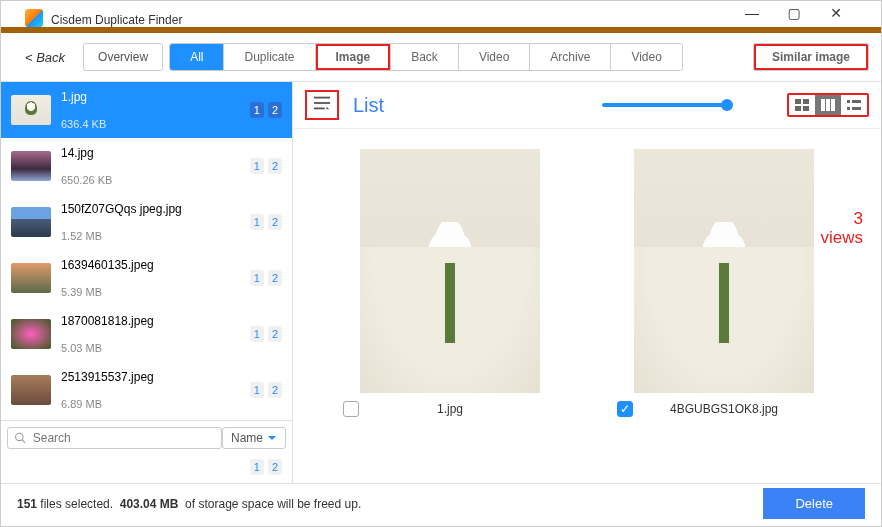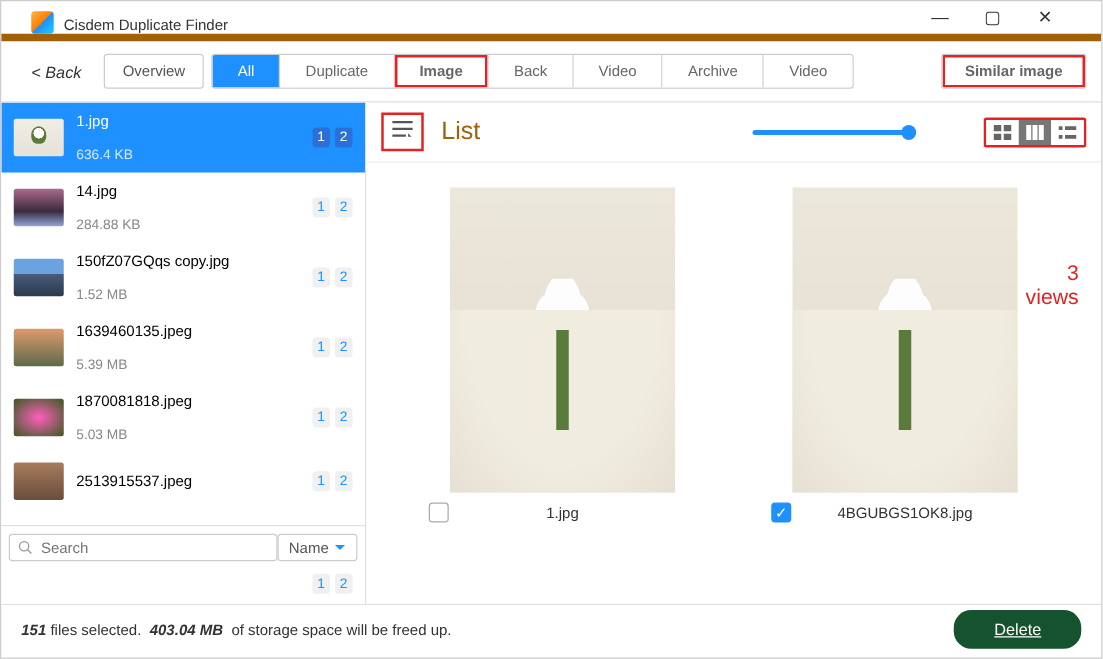--- a/index.html
+++ b/index.html
@@ -52,21 +52,21 @@
 .search-box input { border: none; outline: none; font-size: 12px; margin-left: 6px; width: 100%; }
 .sort-drop { display: flex; align-items: center; gap: 4px; border: 1px solid #ccc; border-radius: 3px; padding: 3px 8px; font-size: 12px; color: #555; cursor: pointer; }
 .sort-drop svg { width: 10px; height: 10px; fill: #1e90ff; }
 .badge-summary { display: flex; gap: 4px; align-items: center; justify-content: flex-end; padding: 4px 10px 8px; font-size: 11px; }
 
 
 .preview { flex: 1; display: flex; flex-direction: column; }
 .preview-toolbar { display: flex; align-items: center; padding: 8px 12px; gap: 10px; border-bottom: 1px solid #eee; }
 .list-icon-box { border: 2px solid #e62121; padding: 2px 4px; }
 .list-icon-box svg { width: 22px; height: 18px; stroke: #555; }
-.list-label { color: #a16207; font-size: 20px; font-weight: 500; margin-left: 4px; }
+.list-label { color: #3b82f6; font-size: 20px; font-weight: 500; margin-left: 4px; }
 .zoom-slider { flex: 1; display: flex; justify-content: flex-end; }
 .slider-track { width: 125px; height: 4px; background: #1e90ff; border-radius: 2px; position: relative; margin-right: 50px; }
 .slider-thumb { position: absolute; right: -6px; top: -4px; width: 12px; height: 12px; border-radius: 50%; background: #1e90ff; }
 .view-switcher { display: flex; border: 2px solid #e62121; border-radius: 2px; }
 .view-btn { padding: 3px 5px; cursor: pointer; background: #fff; }
 .view-btn.selected { background: #777; }
 .view-btn svg { width: 16px; height: 14px; display: block; }
 .views-annotation { position: absolute; right: 18px; top: 128px; color: #e62121; font-size: 17px; text-align: right; line-height: 1.1; }
 
 .preview-body { flex: 1; display: flex; gap: 40px; padding: 20px 40px; overflow: hidden; position: relative; }
@@ -76,22 +76,22 @@
 .preview-img::after { content: ''; position: absolute; left: 50%; top: 50%; width: 10px; height: 80px; transform: translate(-50%,-10%); background: #5a7a3c; }
 .dress { position: absolute; bottom: 0; left: 0; right: 0; height: 60%; background: radial-gradient(ellipse at 50% 0, #f0ece0 60%, #e6e0d2); }
 .check-row { display: flex; align-items: center; gap: 8px; }
 .chk { width: 16px; height: 16px; border: 1px solid #aaa; border-radius: 3px; cursor: pointer; display: flex; align-items: center; justify-content: center; background: #fff; }
 .chk.checked { background: #1e90ff; border-color: #1e90ff; }
 .chk.checked::after { content: '✓'; color: #fff; font-size: 12px; }
 .preview-filename { font-size: 12px; color: #333; }
 
 
 .footer { display: flex; align-items: center; padding: 0 16px; height: 40px; border-top: 1px solid #e0e0e0; font-size: 12px; color: #333; }
-.footer .bold { font-weight: 600; font-style: italic; }
-.delete-btn { margin-left: auto; background: #14532d; color: #fff; border: none; border-radius: 14px; padding: 8px 32px; font-size: 13px; cursor: pointer; text-decoration: underline; }
+.footer .bold { font-weight: 600; }
+.delete-btn { margin-left: auto; background: #3b82f6; color: #fff; border: none; border-radius: 0; padding: 8px 32px; font-size: 13px; cursor: pointer; }
 
 
 .file-list::-webkit-scrollbar { width: 8px; }
 .file-list::-webkit-scrollbar-thumb { background: #ccc; border-radius: 4px; }
 </style>
 </head>
 <body>
 
 <div class="titlebar">
   <div class="app-icon"></div>
@@ -130,31 +130,31 @@
         </div>
         <div class="dup-badges">
           <span class="badge">1</span>
           <span class="badge">2</span>
         </div>
       </div>
       <div class="file-item">
         <div class="thumb landscape"></div>
         <div class="file-info">
           <div class="file-name">14.jpg</div>
-          <div class="file-size">284.88 KB</div>
+          <div class="file-size">650.26 KB</div>
         </div>
         <div class="dup-badges">
           <span class="badge">1</span>
           <span class="badge">2</span>
         </div>
       </div>
       <div class="file-item">
         <div class="thumb mountain"></div>
         <div class="file-info">
-          <div class="file-name">150fZ07GQqs copy.jpg</div>
+          <div class="file-name">150fZ07GQqs jpeg.jpg</div>
           <div class="file-size">1.52 MB</div>
         </div>
         <div class="dup-badges">
           <span class="badge">1</span>
           <span class="badge">2</span>
         </div>
       </div>
       <div class="file-item">
         <div class="thumb people"></div>
         <div class="file-info">
@@ -174,20 +174,21 @@
         </div>
         <div class="dup-badges">
           <span class="badge">1</span>
           <span class="badge">2</span>
         </div>
       </div>
       <div class="file-item">
         <div class="thumb crowd"></div>
         <div class="file-info">
           <div class="file-name">2513915537.jpeg</div>
+          <div class="file-size">6.89 MB</div>
         </div>
         <div class="dup-badges">
           <span class="badge">1</span>
           <span class="badge">2</span>
         </div>
       </div>
     </div>
     <div class="search-row">
       <div class="search-box">
         <svg viewBox="0 0 24 24" fill="none" stroke-width="2">

